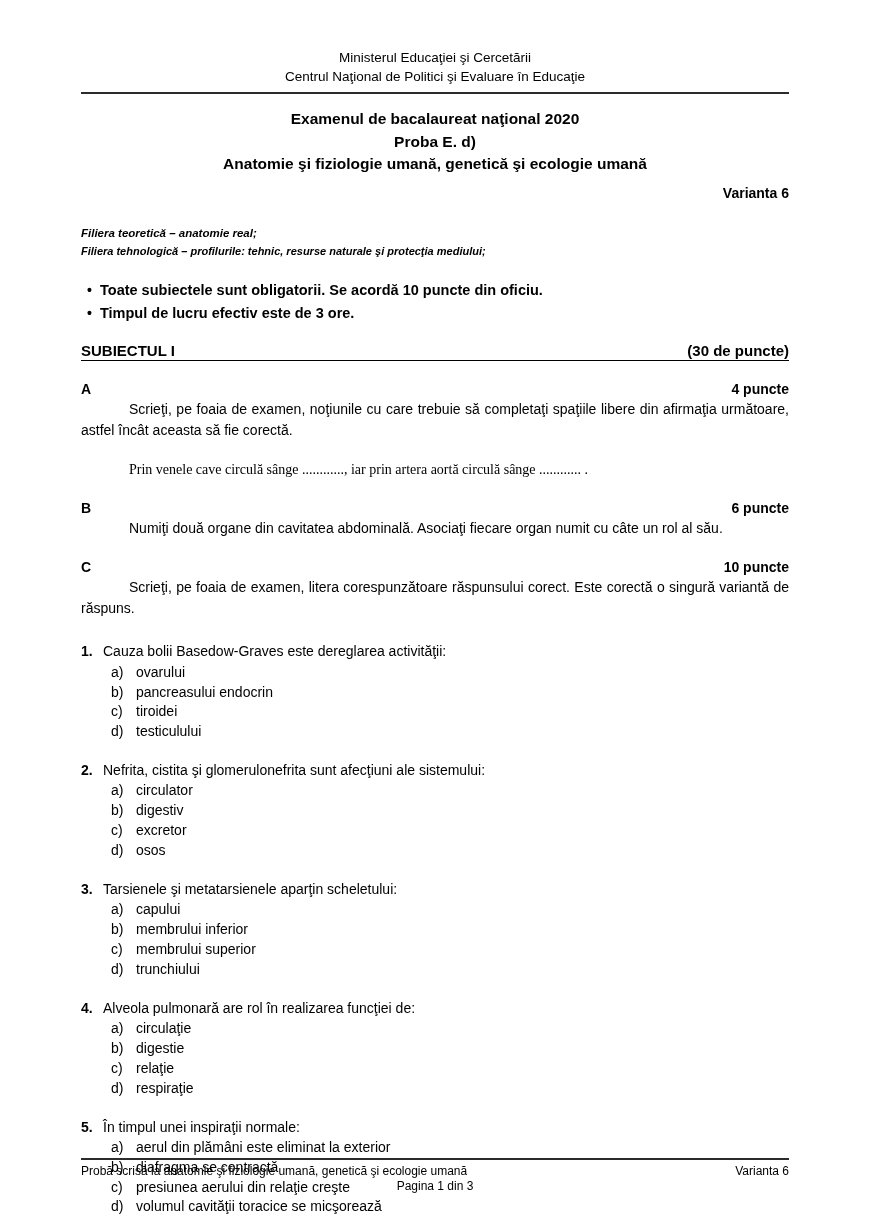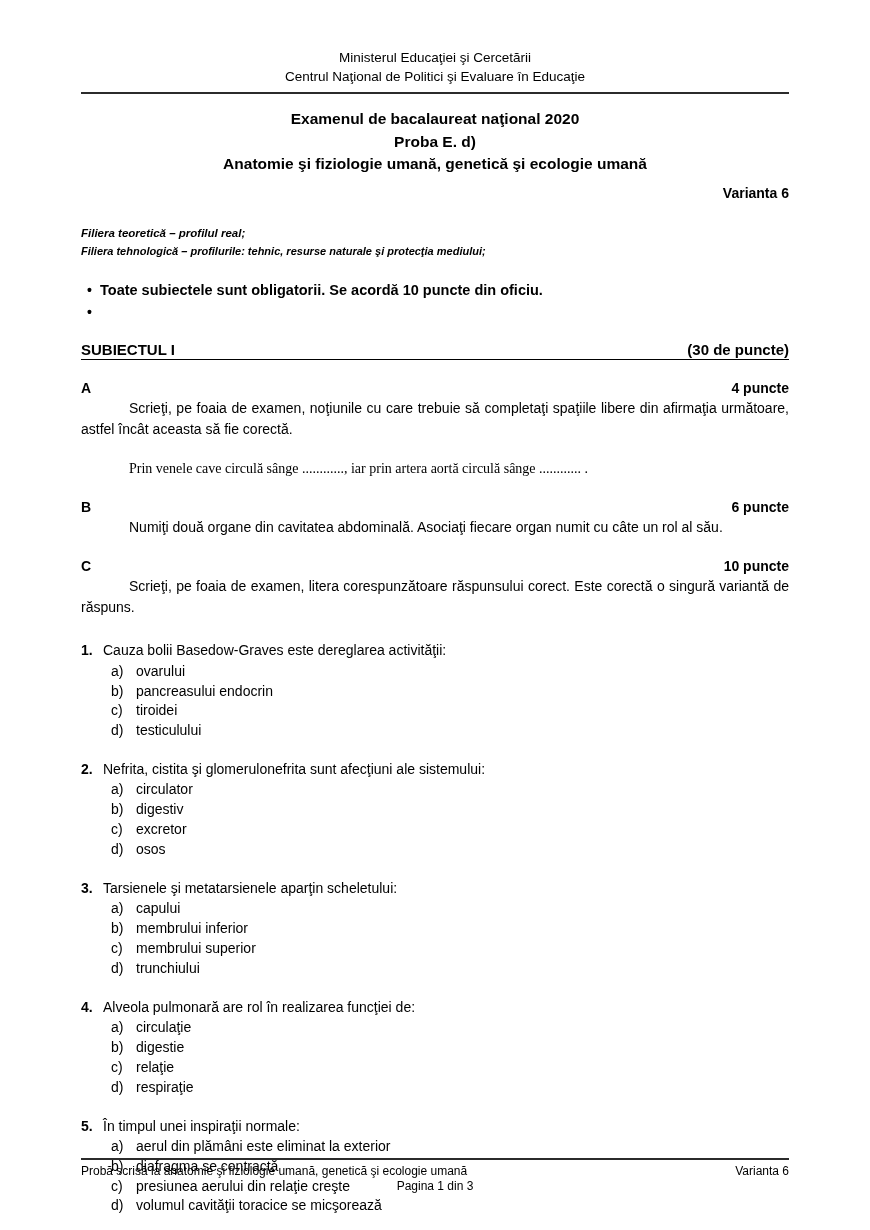--- a/index.html
+++ b/index.html
@@ -189,31 +189,32 @@
     <div class="rule-thick"></div>
 
     <div class="title-block">
       <div>Examenul de bacalaureat naţional 2020</div>
       <div>Proba E. d)</div>
       <div>Anatomie şi fiziologie umană, genetică şi ecologie umană</div>
     </div>
     <div class="variant-line">Varianta 6</div>
 
     <div class="filiera">
-      <div>Filiera teoretică – profilul real;</div>
+      <div>Filiera teoretică – anatomie real;</div>
       <div class="f2">Filiera tehnologică – profilurile: tehnic, resurse naturale şi protecţia mediului;</div>
     </div>
 
     <div class="bullets">
       <div class="bullet-row">
         <span class="bullet-dot">•</span>
         <span>Toate subiectele sunt obligatorii. Se acordă 10 puncte din oficiu.</span>
       </div>
       <div class="bullet-row">
         <span class="bullet-dot">•</span>
+        <span>Timpul de lucru efectiv este de 3 ore.</span>
       </div>
     </div>
 
     <div class="subject-head">
       <span>SUBIECTUL I</span>
       <span>(30 de puncte)</span>
     </div>
 
     <div class="section-head">
       <span>A</span>

